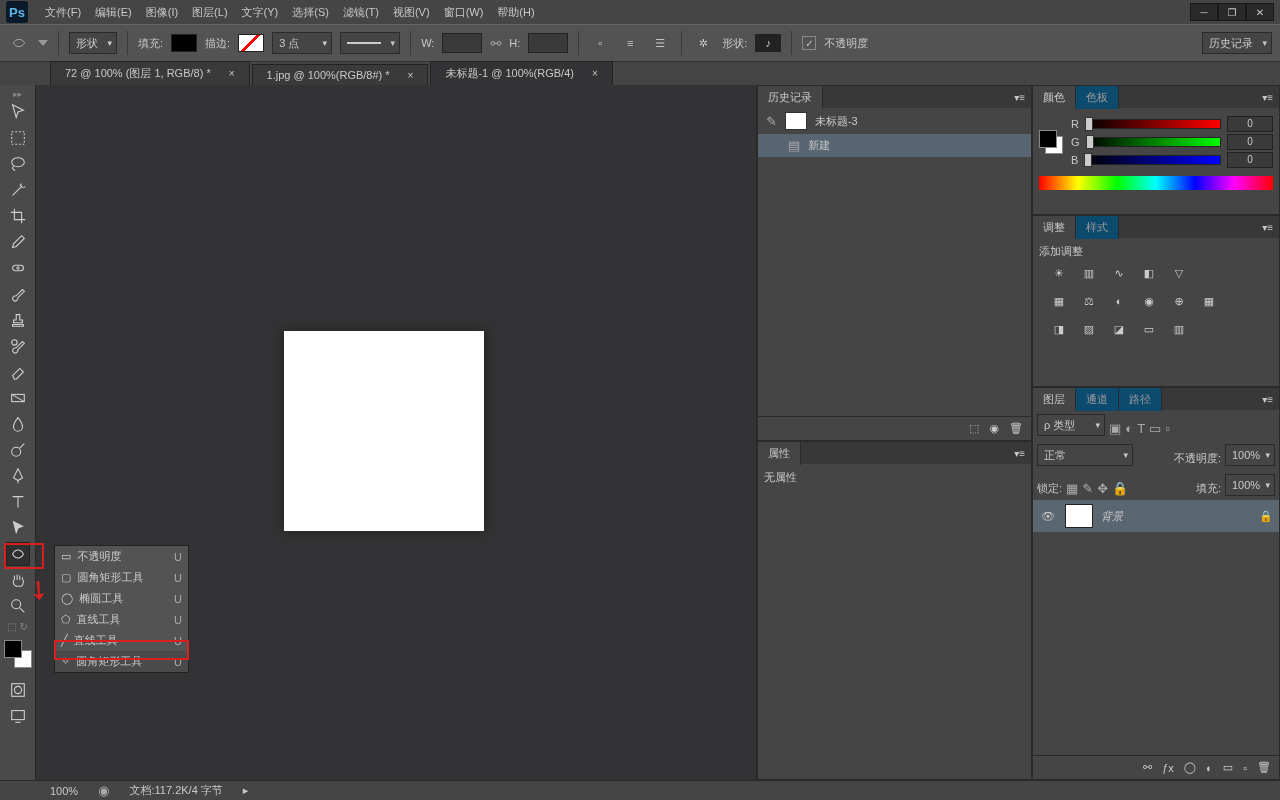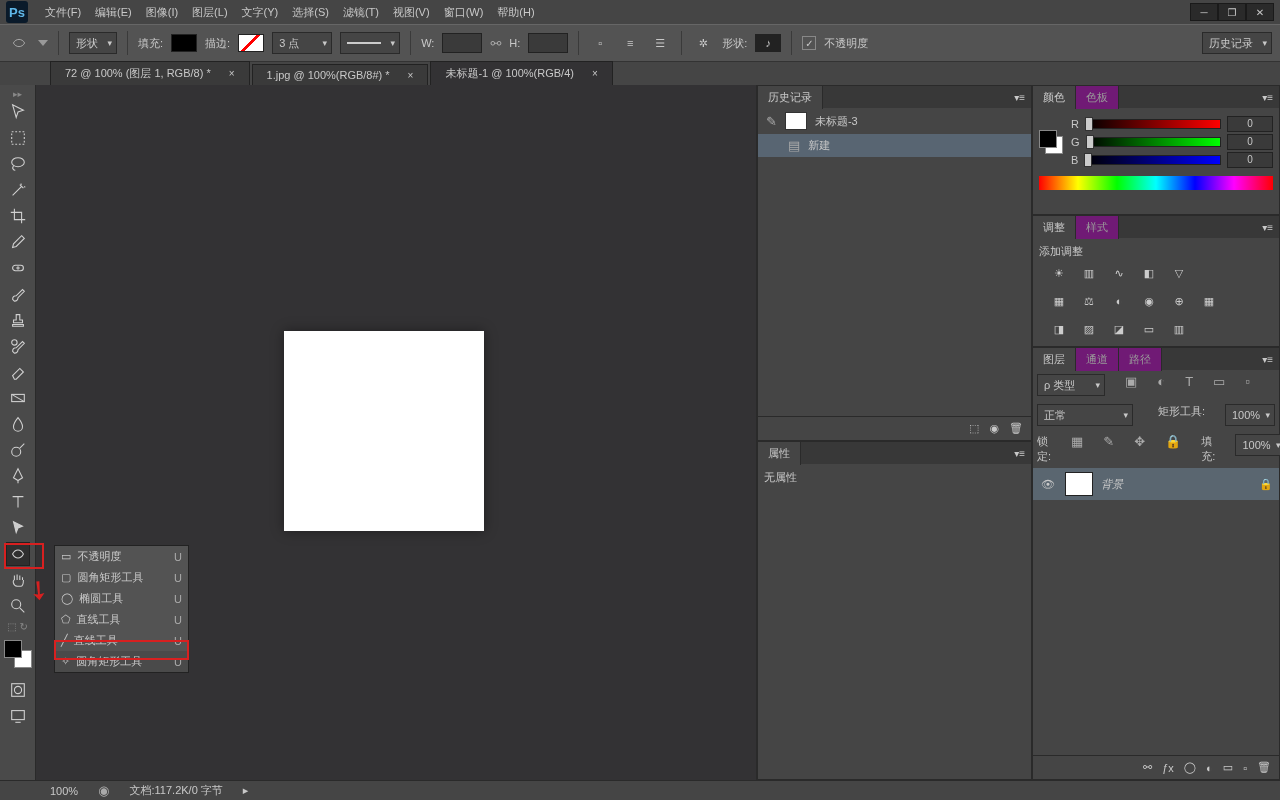--- a/index.html
+++ b/index.html
@@ -43,39 +43,39 @@
 .flyout .fi{display:flex;align-items:center;padding:3px 6px;gap:6px}
 .flyout .fi.sel{background:#4a4a4a}
 .flyout .fi .sc{margin-left:auto;color:#aaa}
 .hl-red{position:absolute;border:2px solid #d82020}
 
 .right-col{width:248px;display:flex;flex-direction:column;background:#454545}
 .mid-col{width:276px;display:flex;flex-direction:column;background:#454545;border-left:1px solid #2a2a2a}
 .panel{border:1px solid #2a2a2a;background:#454545;display:flex;flex-direction:column}
 .panel-tabs{height:22px;background:#383838;display:flex;align-items:center}
 .ptab{padding:4px 10px;background:#454545;border-right:1px solid #2a2a2a;font-size:11px}
-.ptab.inactive{background:#701a75;color:#999}
+.ptab.inactive{background:#0c4a6e;color:#999}
 .panel-body{flex:1;padding:6px;overflow:hidden}
 .menu-icon{margin-left:auto;padding:0 6px;font-size:10px}
 
 .hist-row{display:flex;align-items:center;padding:4px 8px;gap:8px}
 .hist-row.sel{background:#586572}
 .hist-thumb{width:22px;height:18px;background:#fff;border:1px solid #333}
 
 .color-row{display:flex;align-items:center;gap:6px;margin:2px 0}
 .slider{flex:1;height:10px;position:relative}
 .slider .track{height:10px;border:1px solid #222}
 .slider .thumb{position:absolute;top:-2px;left:0;width:8px;height:14px;background:#ccc;border:1px solid #333}
 .val{width:46px;height:16px;background:#3a3a3a;border:1px solid #222;text-align:center;font-size:10px;line-height:14px}
 .spectrum{height:14px;margin-top:6px;background:linear-gradient(90deg,#f00,#ff0,#0f0,#0ff,#00f,#f0f,#f00)}
 
 .adj-grid{display:flex;flex-wrap:wrap;gap:10px;padding:4px 10px}
 .adj-grid .ai{width:20px;height:20px;display:flex;align-items:center;justify-content:center;color:#ccc}
 
-.layer-opts{display:flex;align-items:flex-start;gap:20px;padding:4px}
+.layer-opts{display:flex;align-items:flex-end;gap:4px;padding:4px}
 .layer-row{display:flex;align-items:center;padding:4px 6px;gap:8px;background:#5a6670}
 .layer-thumb{width:28px;height:24px;background:#fff;border:1px solid #222}
 .eye{width:18px;text-align:center}
 .panel-footer{height:24px;border-top:1px solid #2a2a2a;display:flex;align-items:center;justify-content:flex-end;gap:10px;padding:0 8px;color:#888}
 
 .statusbar{height:20px;background:#454545;border-top:1px solid #2a2a2a;display:flex;align-items:center;padding:0 50px;gap:20px;font-size:11px;color:#bbb}
 .tri{width:0;height:0;border-left:5px solid transparent;border-right:5px solid transparent;border-top:6px solid #999;display:inline-block}
 .small-icon{font-size:13px;color:#aaa}
 input{background:#3a3a3a;border:1px solid #222;color:#ccc;font-size:11px;padding:1px 3px}
 .arrow-annot{position:absolute;left:28px;top:575px;color:#d82020;font-size:26px;transform:rotate(40deg)}
@@ -358,21 +358,21 @@
                   <div class="track" style="background:linear-gradient(90deg,#000,#00f)"></div>
                   <div class="thumb"></div>
                 </div>
                 <div class="val">0</div>
               </div>
           </div>
         </div>
         <div class="spectrum"></div>
       </div>
     </div>
-    <div class="panel" style="height:132px">
+    <div class="panel" style="height:172px">
       <div class="panel-tabs">
         <div class="ptab">调整</div>
         <div class="ptab inactive">样式</div>
         <span class="menu-icon">▾≡</span>
       </div>
       <div class="panel-body">
         <div>添加调整</div>
         <div class="adj-grid">
           <div class="ai">☀</div>
           <div class="ai">▥</div>
@@ -407,21 +407,21 @@
       <div class="layer-opts">
         <div class="dd" style="width:68px">ρ 类型</div>
         <span class="small-icon">▣</span>
         <span class="small-icon">◐</span>
         <span class="small-icon">T</span>
         <span class="small-icon">▭</span>
         <span class="small-icon">▫</span>
       </div>
       <div class="layer-opts">
         <div class="dd" style="width:96px">正常</div>
-        <span style="margin-left:auto">矩形工具:</span>
+        <span style="margin-left:auto">不透明度:</span>
         <div class="dd" style="width:50px">100%</div>
       </div>
       <div class="layer-opts">
         <span>锁定:</span>
         <span class="small-icon">▦</span>
         <span class="small-icon">✎</span>
         <span class="small-icon">✥</span>
         <span class="small-icon">🔒</span>
         <span style="margin-left:auto">填充:</span>
         <div class="dd" style="width:50px">100%</div>
@@ -442,21 +442,21 @@
         <span>▫</span>
         <span>🗑</span>
       </div>
     </div>
   </div>
 </div>
 
 <div class="statusbar">
   <span>100%</span>
   <span class="small-icon">◉</span>
-  <span>文档:117.2K/0 字节</span>
+  <span>文档:117.2K/4 字节</span>
   <span>▸</span>
 </div>
 
 <div class="flyout">
   <div class="fi">
       <span>▭</span>
       <span>不透明度</span>
       <span class="sc">U</span>
     </div>
   <div class="fi">

